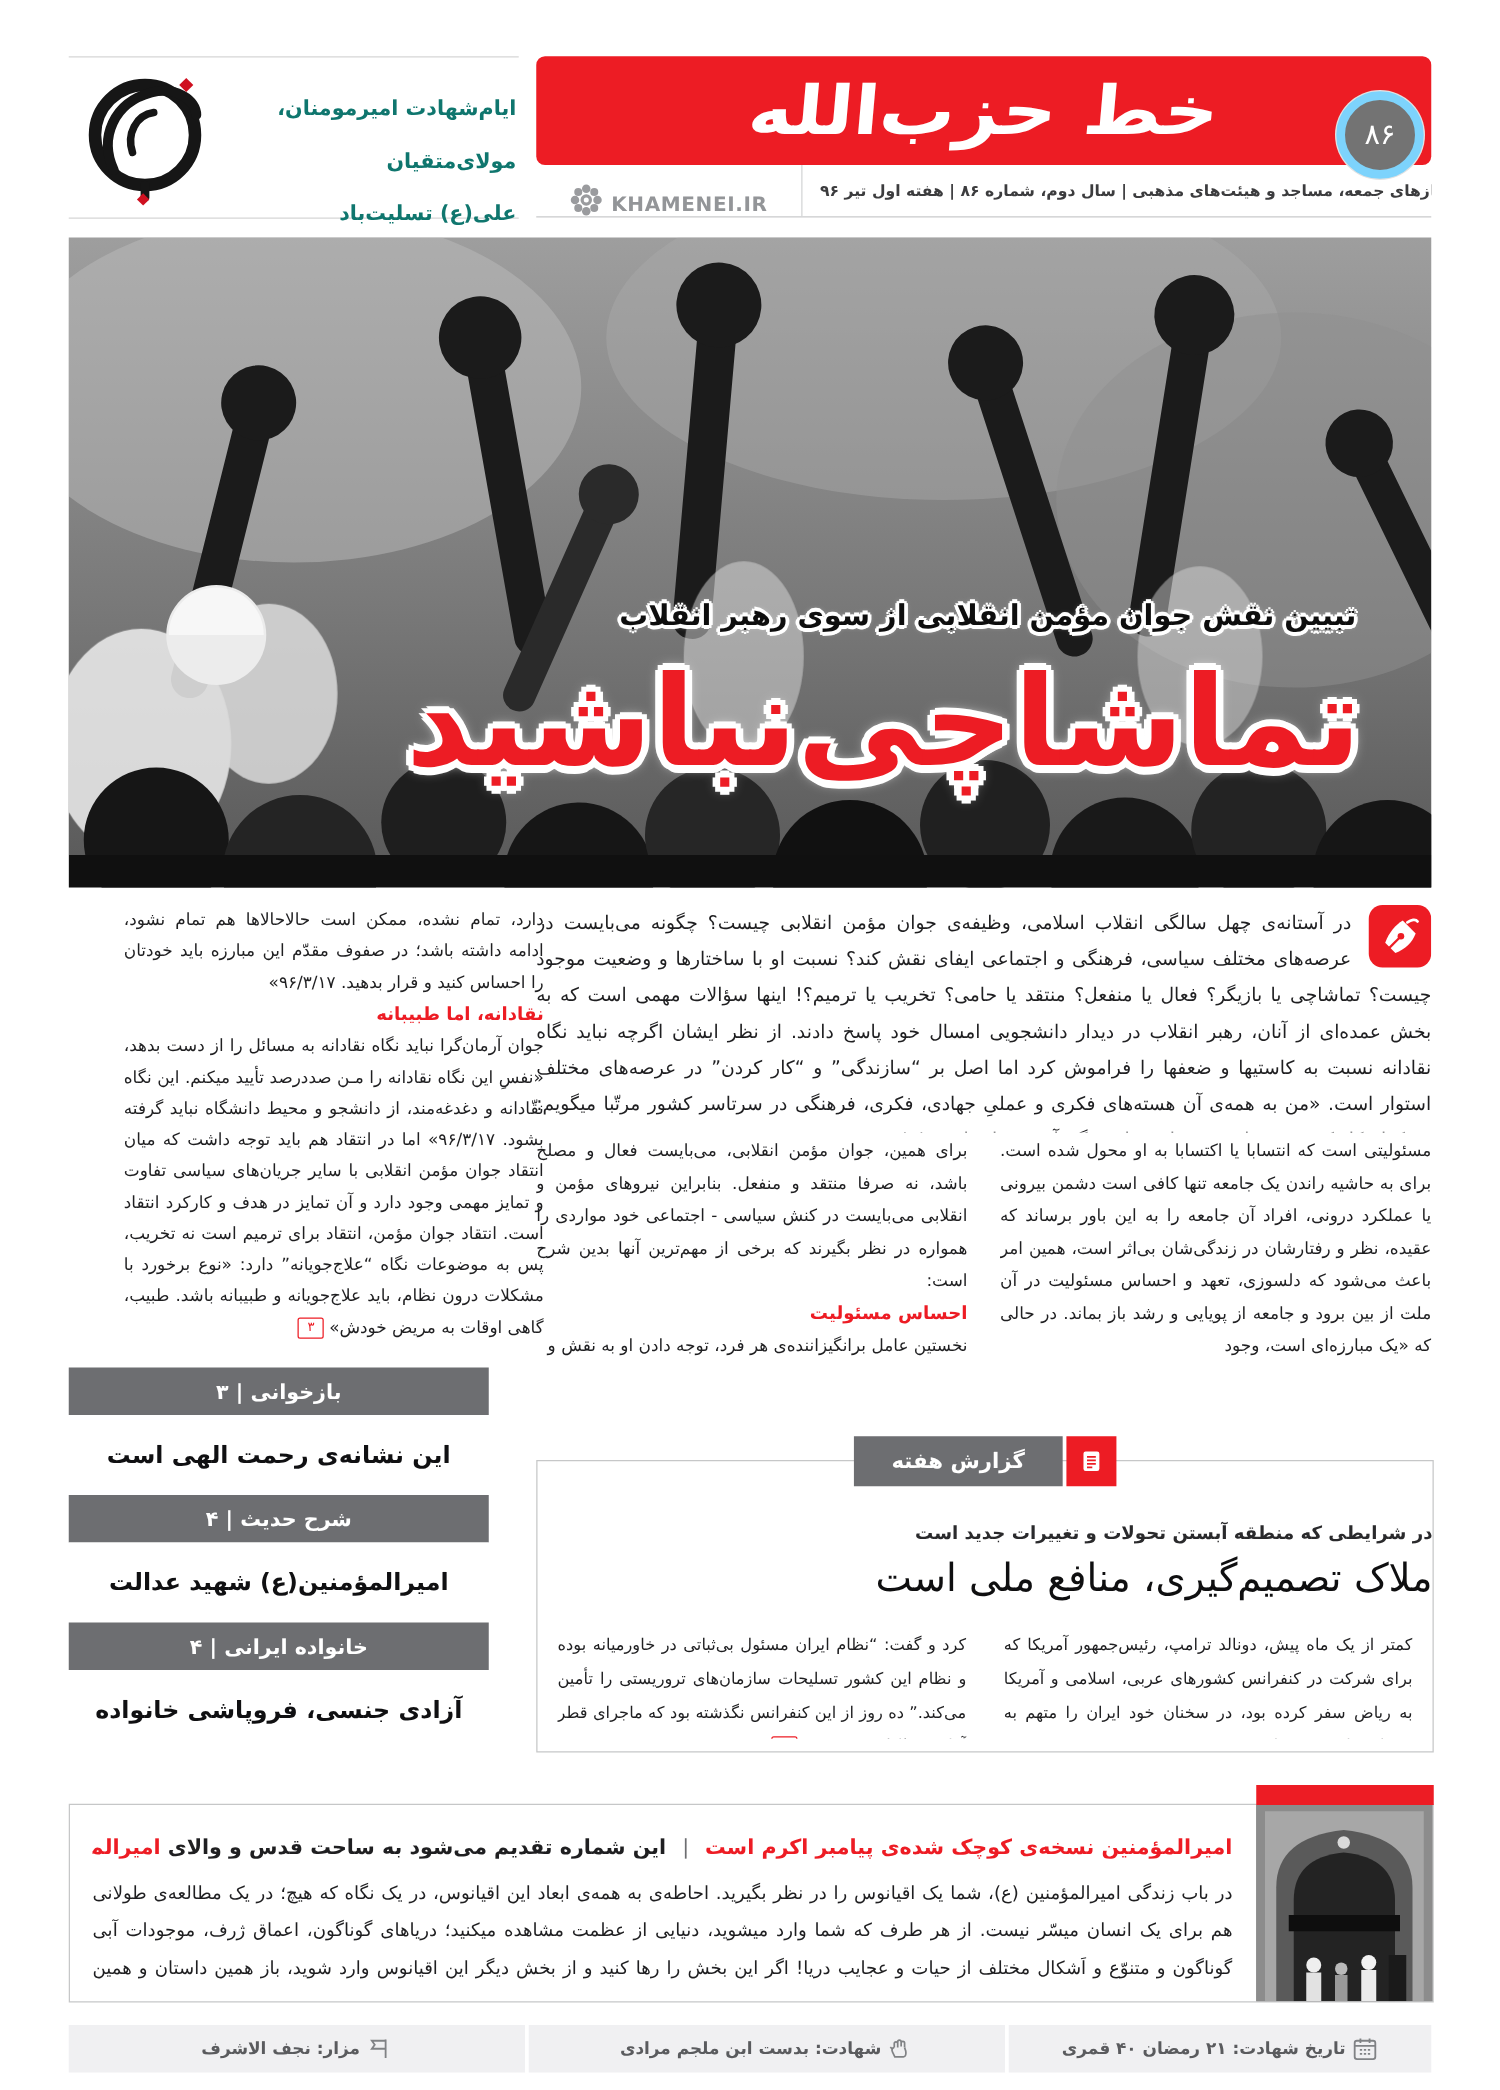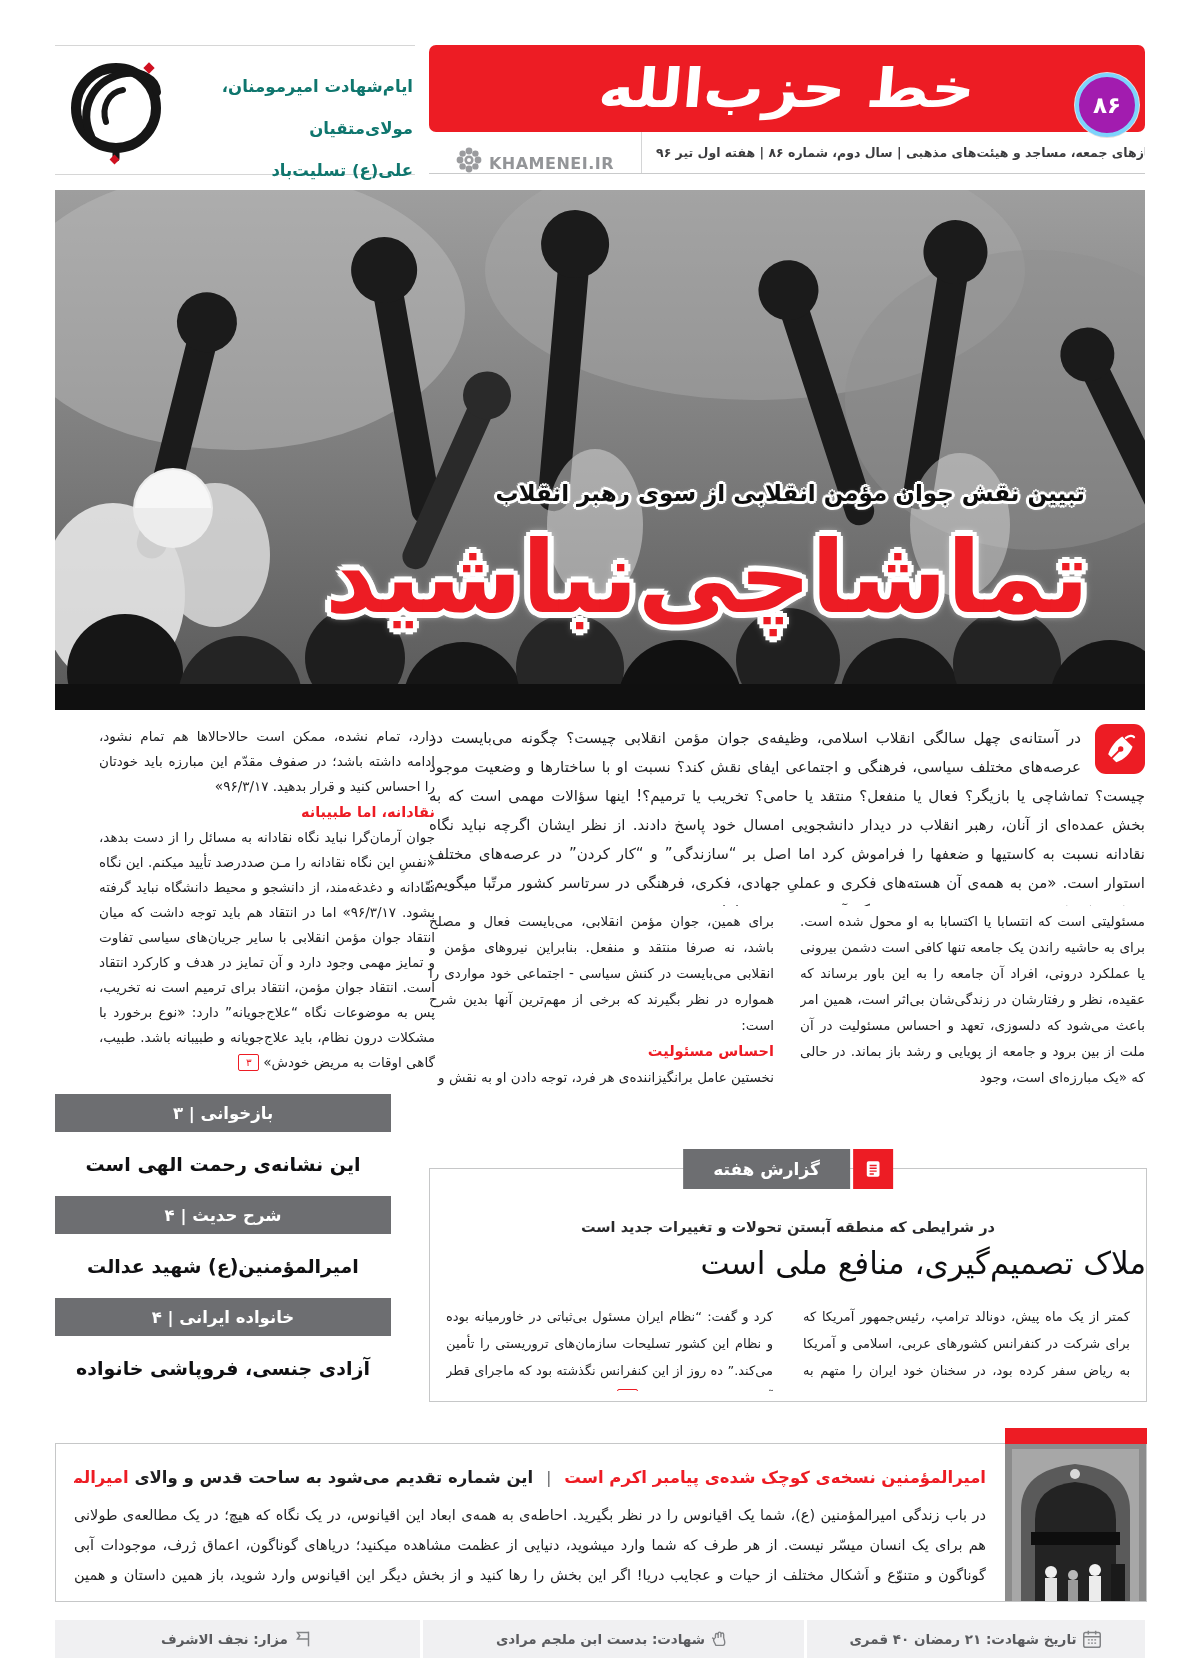--- a/index.html
+++ b/index.html
@@ -7,22 +7,22 @@
         font-family:"DejaVu Sans","Liberation Sans",sans-serif;direction:rtl;overflow:hidden;color:#1f1f21;}
   .abs{position:absolute;}
 
   
   .cond{left:55px;top:45px;width:360px;height:128px;border-top:1px solid #d6d6d6;border-bottom:1px solid #d6d6d6;}
   .seal{position:absolute;left:6px;top:6px;width:110px;height:114px;}
   .cond-text{position:absolute;right:2px;top:20px;left:122px;text-align:right;font-size:16.5px;font-weight:bold;color:#0f766e;line-height:42px;}
   .banner{left:429px;top:45px;width:716px;height:87px;background:#ed1c24;border-radius:7px;}
   .logo-wrap{position:absolute;inset:0;display:flex;align-items:center;justify-content:center;overflow:hidden;}
   .logo-text{color:#fff;font-size:54px;font-weight:900;transform:skewX(-5deg) scaleX(1.12);letter-spacing:1px;white-space:nowrap;}
-  .badge{position:absolute;right:6px;top:28px;width:56px;height:56px;background:#a21caf;border:4px solid #7dd3fc;border-radius:50%;
-         color:#fff;font-size:23px;font-weight:bold;display:flex;align-items:center;justify-content:center;box-shadow:0 0 0 1px #e2e2e2;}
+  .badge{position:absolute;right:6px;top:28px;width:56px;height:56px;background:#737373;border:7px solid #7dd3fc;border-radius:50%;
+         color:#fff;font-size:23px;font-weight:normal;display:flex;align-items:center;justify-content:center;box-shadow:0 0 0 1px #e2e2e2;}
   .substrip{left:429px;top:132px;width:716px;height:41px;border-bottom:1px solid #c9cacb;display:flex;direction:ltr;}
   .brandcell{width:212px;display:flex;align-items:flex-end;justify-content:center;gap:7px;border-right:1px solid #d4d5d6;}
   .brandword{color:#939598;font-weight:bold;font-size:16px;letter-spacing:.5px;}
   .subtext{flex:1;display:flex;align-items:center;justify-content:flex-end;direction:rtl;padding:0 14px;font-size:12.5px;font-weight:bold;color:#3c3c3e;white-space:nowrap;overflow:hidden;}
 
   
   .hero{left:55px;top:190px;width:1090px;height:520px;background:linear-gradient(180deg,#9e9e9e,#7a7a7a 55%,#585858);overflow:hidden;}
   .crowd-svg{position:absolute;inset:0;width:100%;height:100%;}
   .hero-kicker{position:absolute;right:60px;top:290px;font-size:23px;font-weight:900;color:#0e0e0e;letter-spacing:0;white-space:nowrap;
     text-shadow:2px 2px 0 #fff,-2px 2px 0 #fff,2px -2px 0 #fff,-2px -2px 0 #fff,3px 0 0 #fff,-3px 0 0 #fff,0 3px 0 #fff,0 -3px 0 #fff,0 0 5px #fff;}
@@ -42,21 +42,21 @@
   
   .sb{left:55px;top:1094px;width:336px;}
   .sb-h{height:38px;background:#6d6e71;color:#fff;font-weight:bold;font-size:16.5px;display:flex;align-items:center;justify-content:center;}
   .sb-t{height:64px;display:flex;align-items:center;justify-content:center;font-size:19px;font-weight:bold;color:#101012;background:#fff;}
 
   
   .weekly{left:429px;top:1168px;width:716px;height:232px;border:1px solid #c6c7c8;}
   .wk-tab{position:absolute;top:-20px;left:50%;transform:translateX(-50%);display:flex;direction:ltr;height:40px;border-radius:12px;}
   .wk-bar{background:#6d6e71;color:#fff;display:flex;align-items:center;padding:0 30px;font-size:17px;font-weight:bold;}
   .wk-ic{width:40px;height:40px;background:#ed1c24;display:flex;align-items:center;justify-content:center;margin-left:3px;}
-  .wk-kicker{position:absolute;top:50px;left:0;right:0;text-align:center;font-size:14.5px;font-weight:bold;color:#2a2a2c;}
+  .wk-kicker{position:absolute;top:50px;left:0;right:0;text-align:right;font-size:14.5px;font-weight:bold;color:#2a2a2c;}
   .wk-title{position:absolute;top:76px;left:0;right:0;font-size:31px;font-weight:400;color:#0f0f10;}
   .wk-cols{position:absolute;top:134px;left:16px;right:16px;height:88px;display:flex;gap:30px;}
   .wk-col{flex:1;font-size:13px;line-height:27px;text-align:justify;overflow:hidden;}
 
   
   .ded{left:55px;top:1443px;width:1090px;height:157px;border:1px solid #c6c7c8;}
   .ded-red{position:absolute;top:-16px;right:-1px;width:142px;height:16px;background:#ed1c24;}
   .ded-img{position:absolute;top:0;bottom:0;right:0;width:141px;overflow:hidden;background:#777;}
   .ded-head{position:absolute;top:24px;right:160px;left:18px;font-size:16.5px;font-weight:bold;white-space:nowrap;overflow:hidden;}
   .t-red{color:#ed1c24;}

